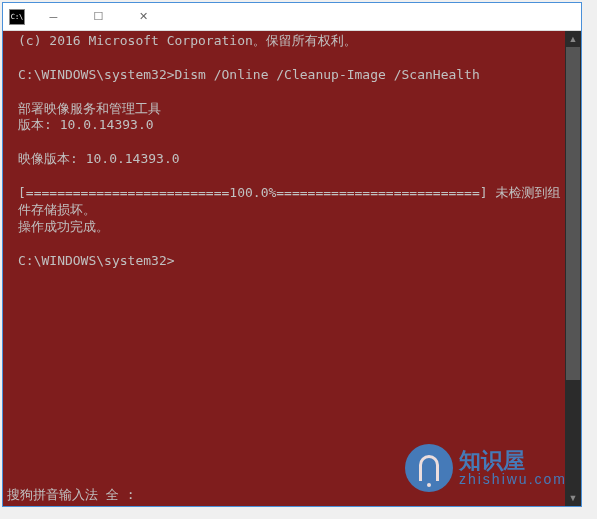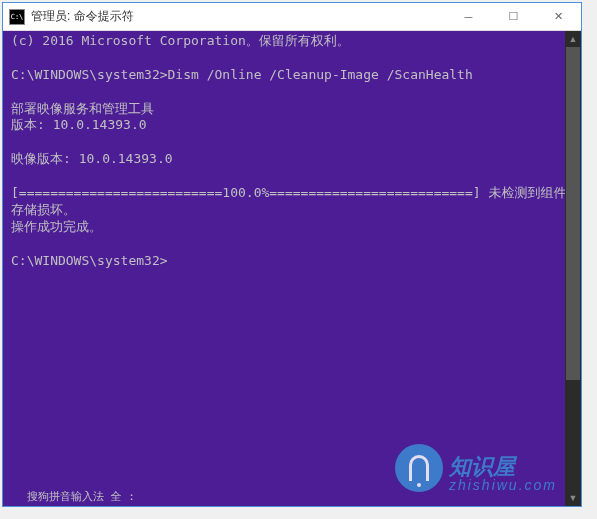--- a/index.html
+++ b/index.html
@@ -51,25 +51,25 @@
       color: #666;
       font-size: 11px;
       cursor: pointer;
     }
     .terminal {
       position: absolute;
       top: 28px;
       left: 0;
       right: 0;
       bottom: 0;
-      background: #4c1d95;
+      background: #7f1d1d;
       color: #c0c0c0;
       font-family: "NSimSun", "SimSun", "Consolas", monospace;
       font-size: 13px;
-      padding: 2px 8px;
+      padding: 2px 15px;
       overflow: hidden;
       white-space: pre-wrap;
       word-break: break-all;
       line-height: 1.3;
     }
     .scroll-track {
       position: absolute;
       top: 28px;
       right: 0;
       bottom: 0;
@@ -95,33 +95,31 @@
       align-items: center;
       justify-content: center;
     }
     .scroll-arrow.up { top: 0; }
     .scroll-arrow.down { bottom: 0; }
     .ime-bar {
       position: absolute;
       left: 4px;
       bottom: 2px;
       color: #c0c0c0;
-      font-size: 11px;
+      font-size: 13px;
       font-family: "NSimSun","SimSun",monospace;
-      margin-left: 20px;
     }
     .watermark {
       position: absolute;
-      right: 24px;
+      right: 14px;
       bottom: 14px;
       display: flex;
-      align-items: flex-end;
+      align-items: center;
       gap: 6px;
       pointer-events: none;
-      font-style: italic;
     }
     .wm-badge {
       width: 48px;
       height: 48px;
       border-radius: 50%;
       background: #3b8bd4;
       display: flex;
       align-items: center;
       justify-content: center;
       opacity: 0.85;
@@ -148,21 +146,20 @@
     .wm-text { display: flex; flex-direction: column; line-height: 1; }
     .wm-cn { color: #3b8bd4; font-size: 22px; font-weight: bold; opacity: 0.85; }
     .wm-en { color: #3b8bd4; font-size: 14px; letter-spacing: 2px; opacity: 0.85; }
   </style>
 </head>
 <body>
 
 <div class="window">
   <div class="titlebar">
     <div class="app-icon">C:\</div>
-    <div class="title-text">管理员: 命令提示符</div>
     <div class="win-controls">
       <div class="win-btn">
         <span>─</span>
       </div>
       <div class="win-btn">
         <span>☐</span>
       </div>
       <div class="win-btn close">
         <span>✕</span>
       </div>

